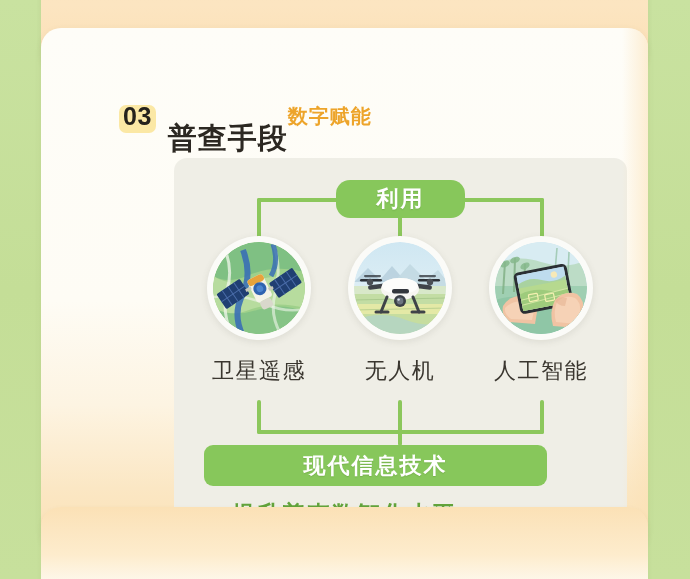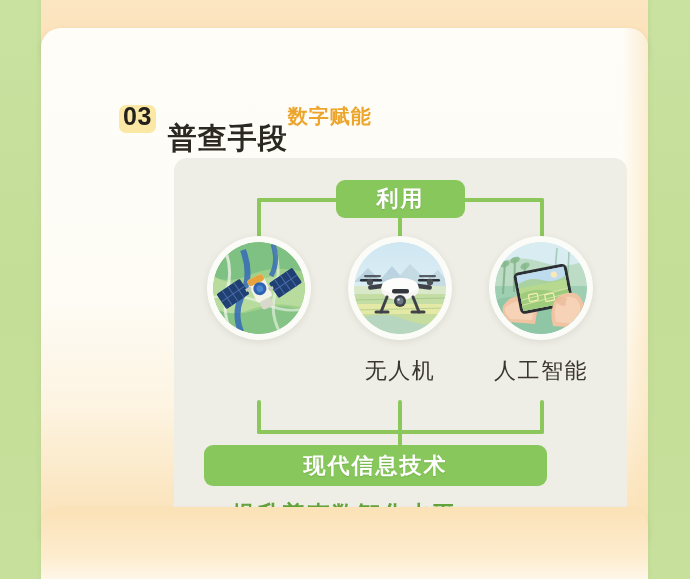--- a/index.html
+++ b/index.html
@@ -161,21 +161,21 @@
   .l-bot-right  { left: 499px; top: 372px; width: 4px; height: 34px; border-radius: 2px; }
   .l-bot-h      { left: 216px; top: 402px; width: 287px; height: 4px; border-radius: 2px; }
 
   
   .pill-use {
     position: absolute;
     left: 295px;
     top: 152px;
     width: 129px;
     height: 38px;
-    border-radius: 9px;
+    border-radius: 14px;
     background: #87c75b;
     display: flex;
     align-items: center;
     justify-content: center;
     color: #ffffff;
     font-size: 22px;
     font-weight: bold;
     letter-spacing: 2px;
     text-shadow: 0 1px 1px rgba(90, 140, 50, 0.35);
     z-index: 3;
@@ -455,20 +455,21 @@
           </g>
 
           <path d="M60 58 Q70 48 82 52 Q90 58 88 70 L84 86 L58 84 Q54 70 60 58 Z" fill="#f0c3a3"></path>
           <path d="M62 60 Q70 52 80 56 Q86 60 85 70 L82 82 L61 80 Q58 70 62 60 Z" fill="#f6d2b6"></path>
           <path d="M60 58 Q66 54 72 56 L70 64 Q63 64 60 58 Z" fill="#e6b492" opacity="0.6"></path>
         </g>
       </svg>
     </div>
   </div>
 
+  <div class="item-label n1">卫星遥感</div>
   <div class="item-label n2">无人机</div>
   <div class="item-label n3">人工智能</div>
 
   <div class="bar-tech">
     <span>现代信息技术</span>
   </div>
 
   <div class="slogan">提升普查数智化水平</div>
 
 </div>

